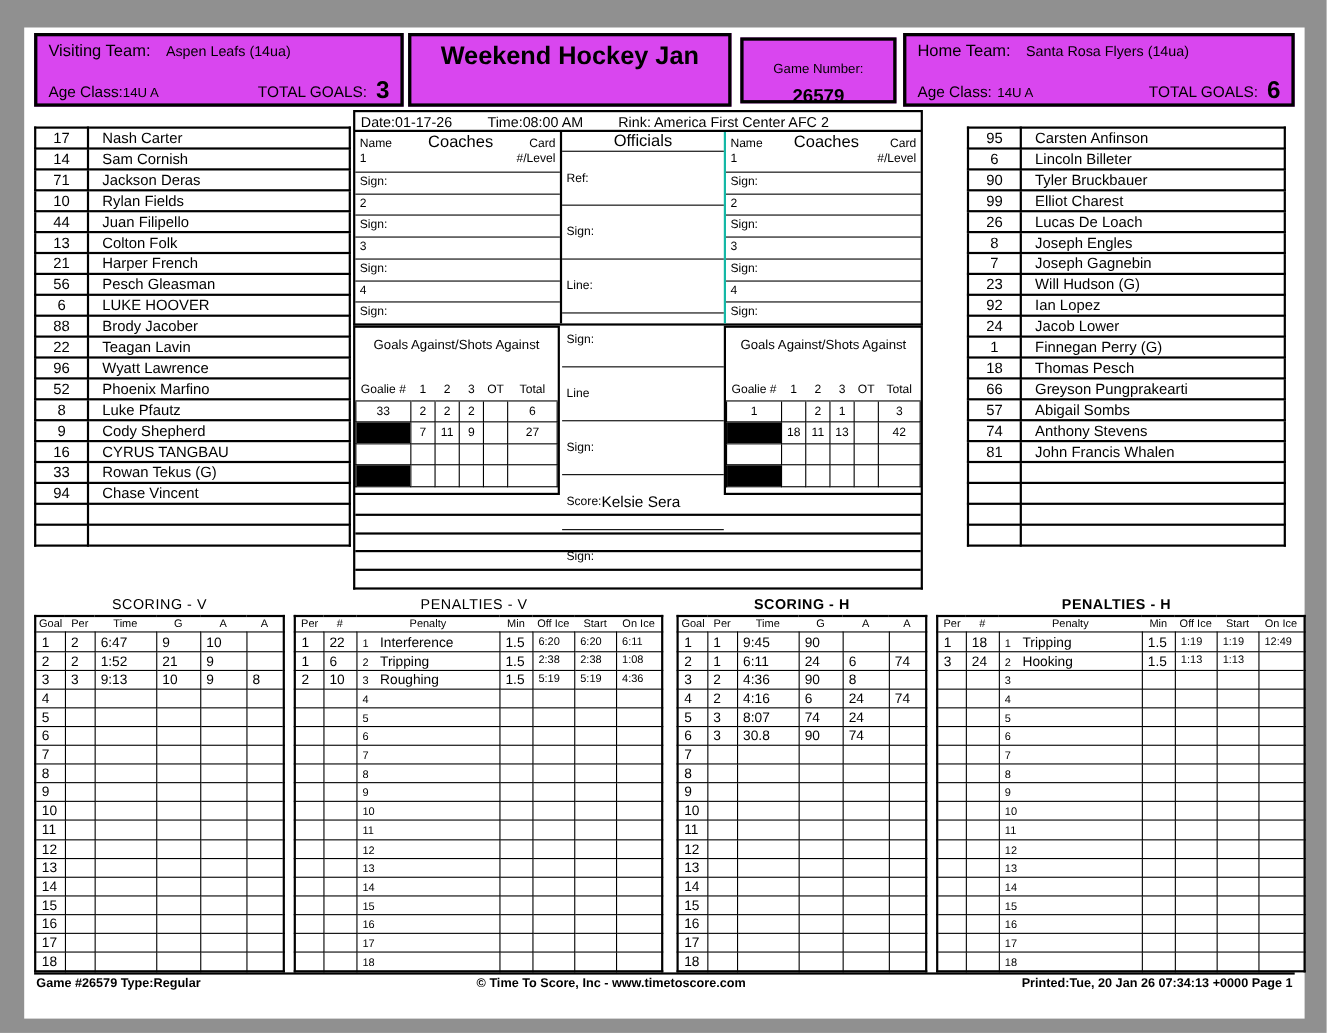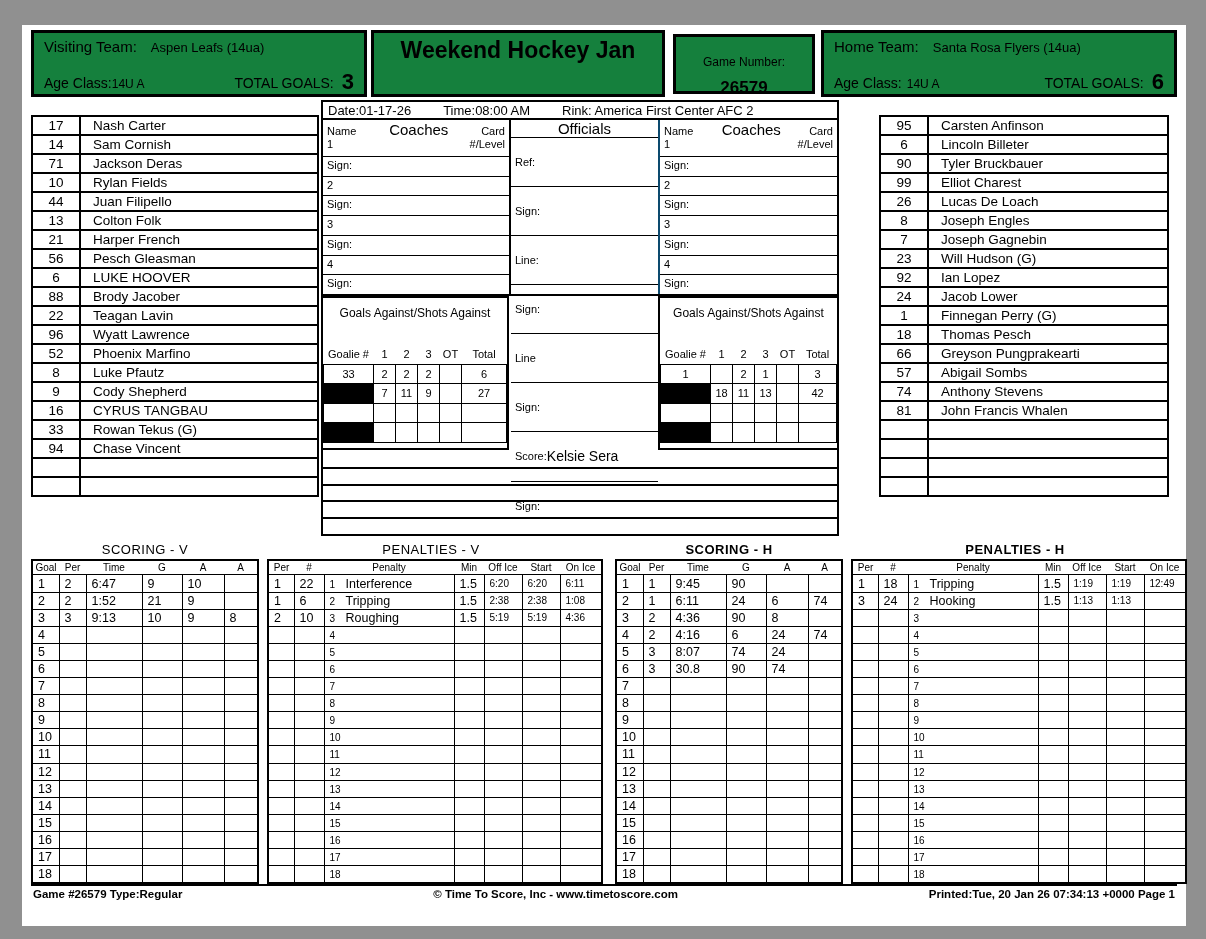--- a/index.html
+++ b/index.html
@@ -10,21 +10,21 @@
     width: 1206px; height: 939px;
   }
   .page {
     position: absolute; left: 22px; top: 25px;
     width: 1164px; height: 901px;
     background: #fff;
     padding: 5px 9px 0 9px;
   }
   
   .header-row { display: flex; align-items: stretch; height: 67px; }
-  .hbox { border: 3px solid #000; background: #15803d; }
+  .hbox { border: 3px solid #000; background: #d946ef; }
   .teambox { width: 336px; padding: 5px 10px 3px 10px; display: flex; flex-direction: column; justify-content: space-between; }
   .home-box { width: 356px; }
   .team-line1 { display: flex; align-items: baseline; }
   .team-label { font-size: 15px; }
   .team-name { font-size: 13px; margin-left: 14px; }
   .team-line2 { display: flex; justify-content: space-between; align-items: flex-end; font-size: 13px; }
   .age-pair { font-size: 14px; }
   .age-val { font-size: 12px; }
   .home-box .age-val { margin-left: 5px; }
   .goals-wrap { display: flex; align-items: flex-end; }
@@ -39,21 +39,21 @@
   .roster td { border: 2px solid #000; height: 19px; font-size: 13.5px; overflow: hidden; white-space: nowrap; }
   .roster td:first-child { width: 48px; text-align: center; }
   .roster td:last-child { padding-left: 12px; }
   .roster-right { width: 290px; margin-left: 40px; }
   .middle { width: 518px; margin-left: 2px; }
   .info-bar { border: 2px solid #000; height: 20px; font-size: 13px; display: flex; align-items: center; padding-left: 5px; }
   .info-bar span { margin-right: 32px; white-space: nowrap; }
   .mid-cols { display: flex; border: 2px solid #000; border-top: none; height: 176px; }
   .midcol { display: flex; flex-direction: column; }
   .coaches-col  { width: 188px; border-right: 2px solid #000; }
-  .officials-col { width: 149px; border-right: 2px solid #0c4a6e; }
+  .officials-col { width: 149px; border-right: 2px solid #14b8a6; }
   .coaches-col2 { width: 177px; }
   .coach-head { height: 36px; padding: 1px 4px; }
   .ch1 { display: flex; justify-content: space-between; align-items: baseline; }
   .ch1 .sm { font-size: 11px; }
   .ch1 .lg { font-size: 15px; }
   .ch2 { display: flex; justify-content: space-between; font-size: 11px; }
   .crow { border-top: 1px solid #000; flex: 1; font-size: 11px; padding: 2px 4px; }
   .off-title { text-align: center; font-size: 15px; height: 20px; }
   .orow { border-top: 1px solid #000; flex: 1; font-size: 11px; padding: 18px 4px; display: flex; align-items: flex-start; }
   .oval { font-size: 14px; line-height: 13px; }

